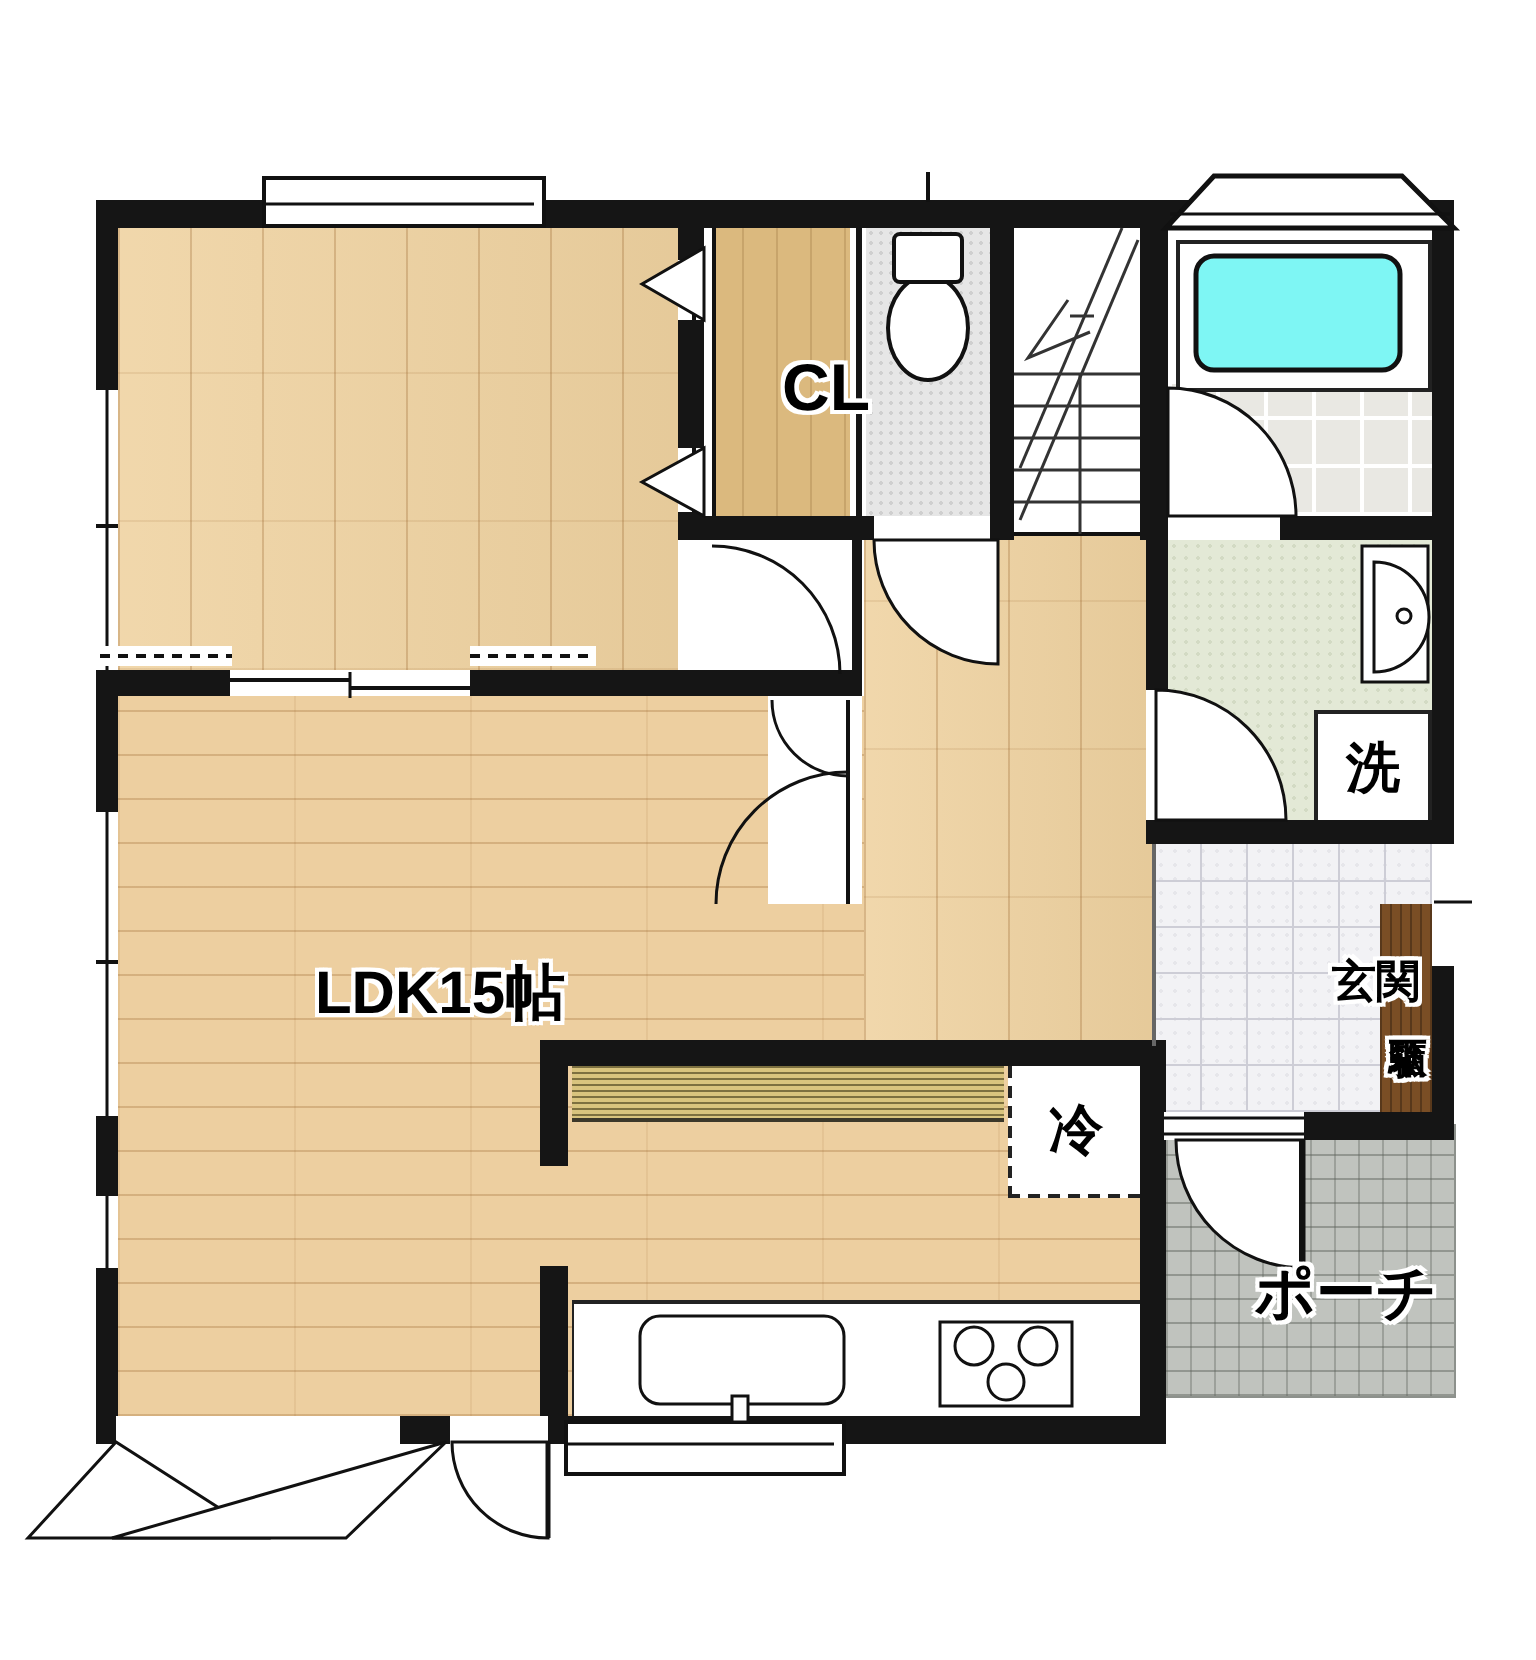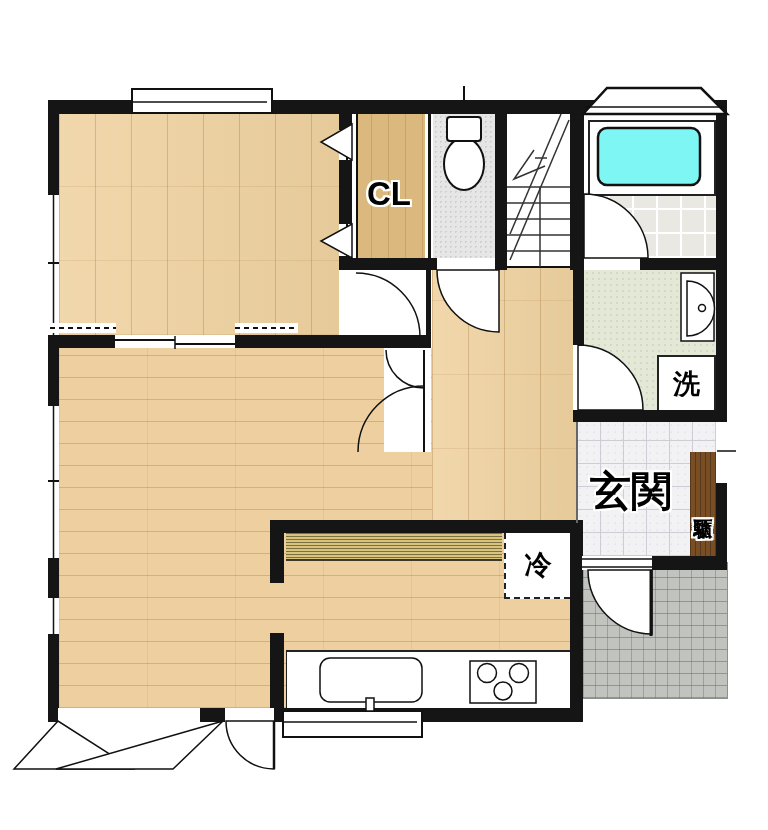--- a/index.html
+++ b/index.html
@@ -52,21 +52,21 @@
   .cabinet{background-color:#7A4E25;
     background-image:repeating-linear-gradient(90deg, rgba(0,0,0,.28) 0 1px, rgba(0,0,0,0) 1px 5px);
     display:flex;align-items:center;justify-content:center;}
   .pan-box{background:#fff;border:2px solid #222;display:flex;align-items:center;justify-content:center;}
   .cl-track{background:#fff;border-left:2px solid #111;border-right:2px solid #111;}
   .win{background:#fff;border:2px solid #111;}
   
   .lbl{color:#000;font-weight:bold;white-space:nowrap;
     text-shadow:-2px -2px 0 #fff,2px -2px 0 #fff,-2px 2px 0 #fff,2px 2px 0 #fff,
                 -2px 0 0 #fff,2px 0 0 #fff,0 -2px 0 #fff,0 2px 0 #fff;}
-  .center{transform:translate(-50%,-50%);}
+  .center{transform:translate(-50%,-50%);margin-left:24px;}
   .vtext{writing-mode:vertical-rl;text-orientation:upright;line-height:1;}
   svg.overlay{position:absolute;left:0;top:0;pointer-events:none;}
 </style>
 </head>
 <body>
 
 <div class="plan">
 
   <div class="abs wood-v" style="left:59px;top:114px;width:280px;height:221px;"></div>
   <div class="abs cl-floor" style="left:354px;top:114px;width:71px;height:144px;"></div>
@@ -231,14 +231,16 @@
       <polygon points="58,721 14,769 133,769"></polygon>
       <polygon points="223,721 56,769 173,769"></polygon>
       <path d="M226,721 A48,48 0 0 0 274,769 L274,721 Z"></path>
       <line x1="274" y1="721" x2="274" y2="769" stroke-width="2.5"></line>
     </g>
 
     <line x1="717" y1="451" x2="736" y2="451" stroke="#111" stroke-width="1.5"></line>
   </svg>
 
   <div class="abs lbl center" style="left:389px;top:194px;font-size:33px;">CL</div>
-  <div class="abs lbl center" style="left:631px;top:491px;font-size:41px;">玄関</div>
+  <div class="abs lbl center" style="left:196px;top:497px;font-size:30px;">LDK15帖</div>
+  <div class="abs lbl center" style="left:664px;top:491px;font-size:22px;">玄関</div>
+  <div class="abs lbl center" style="left:649px;top:647px;font-size:30px;">ポーチ</div>
 </div>
 
 </body></html>

